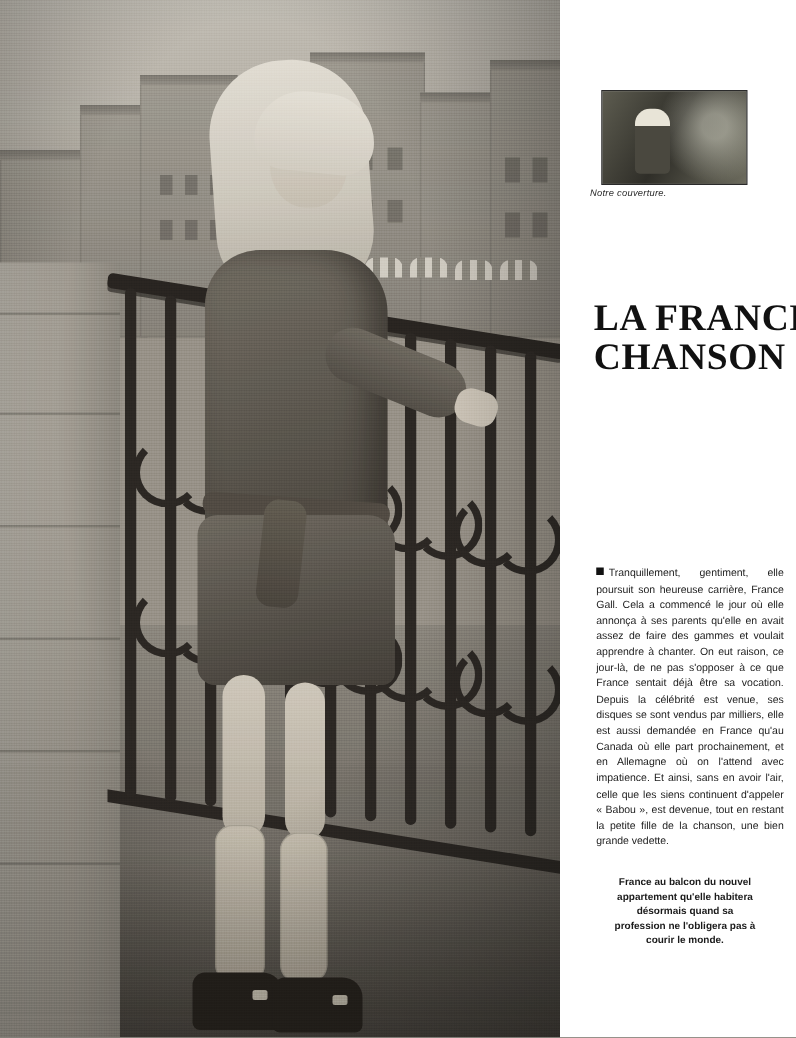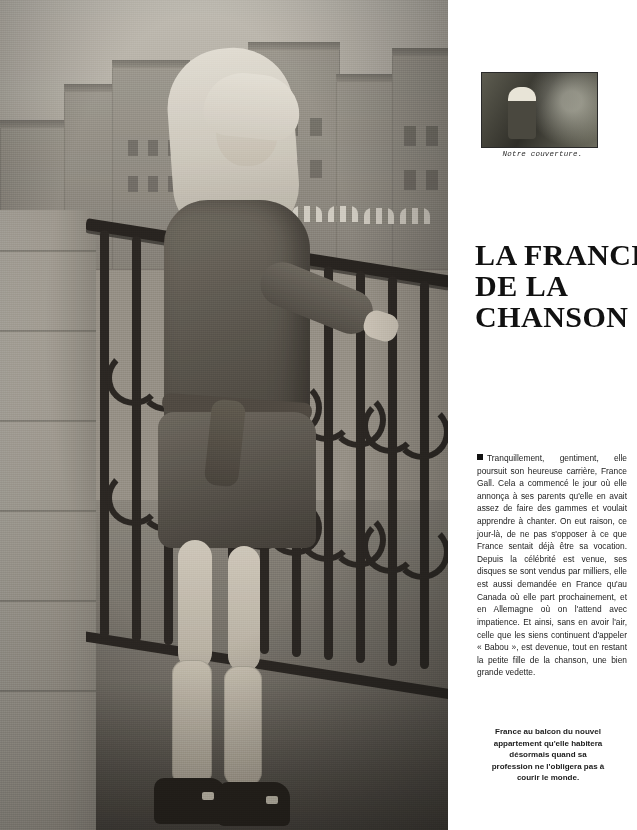--- a/index.html
+++ b/index.html
@@ -192,22 +192,22 @@
     background:
       radial-gradient(circle at 78% 38%, rgba(225,225,210,.5) 0 10%, rgba(0,0,0,0) 45%),
       linear-gradient(120deg,#5d5c50 0%,#2f2e28 48%,#6d6c5e 100%);
   }
   .thumb-fig{
     position:absolute; left:26px; top:14px; width:28px; height:52px;
     background: linear-gradient(#e8e4d7 0 26%, #4a483f 26% 100%);
     border-radius: 12px 12px 4px 4px;
   }
   .thumb-cap{
-    position:absolute; left:37px; top:150px; width:115px;
-    text-align:center; font-family:Liberation Mono, monospace;
+    position:absolute; left:24px; top:150px; width:115px;
+    text-align:left; font-family:Liberation Sans, sans-serif;
     font-size:7.5px; font-style:italic; color:#2b2b2b; letter-spacing:.2px;
   }
   .headline{
     position:absolute; left:27px; top:240px; width:158px;
     font-family:"Liberation Serif", serif;
     font-weight:700; font-size:30px; line-height:1.03;
     letter-spacing:.5px; color:#111;
   }
   .headline div{ white-space:nowrap; }
   .body{
@@ -217,21 +217,21 @@
     text-align:justify;
   }
   .sq{
     display:inline-block; width:6px; height:6px; background:#111;
     margin-right:4px; vertical-align:1px;
   }
   .caption{
     position:absolute; left:40px; top:700px; width:120px;
     font-family:"Liberation Sans", sans-serif;
     font-size:8px; line-height:1.45; color:#1b1b1b;
-    text-align:center; font-weight:600;margin-top:26px;
+    text-align:center; font-weight:600;
   }
 </style>
 </head>
 <body>
 
 <div id="page">
 
   <div class="photo">
     <div class="sky"></div>
 
@@ -350,21 +350,20 @@
   <div class="col">
 
     <div class="thumb-wrap">
       <div class="thumb-bg"></div>
       <div class="thumb-fig"></div>
     </div>
     <div class="thumb-cap">Notre couverture.</div>
 
     <div class="headline">
       <div>LA FRANCE</div>
-      <div>DE LA</div>
       <div>CHANSON</div>
     </div>
 
     <div class="body"><span class="sq"></span><span>Tranquillement, gentiment, elle poursuit son heureuse carrière, France Gall. Cela a commencé le jour où elle annonça à ses parents qu'elle en avait assez de faire des gammes et voulait apprendre à chanter. On eut raison, ce jour-là, de ne pas s'opposer à ce que France sentait déjà être sa vocation. Depuis la célébrité est venue, ses disques se sont vendus par milliers, elle est aussi demandée en France qu'au Canada où elle part prochainement, et en Allemagne où on l'attend avec impatience. Et ainsi, sans en avoir l'air, celle que les siens continuent d'appeler « Babou », est devenue, tout en restant la petite fille de la chanson, une bien grande vedette.</span></div>
 
     <div class="caption">France au balcon du nouvel appartement qu'elle habitera désormais quand sa profession ne l'obligera pas à courir le monde.</div>
   </div>
 
 </div>
 

